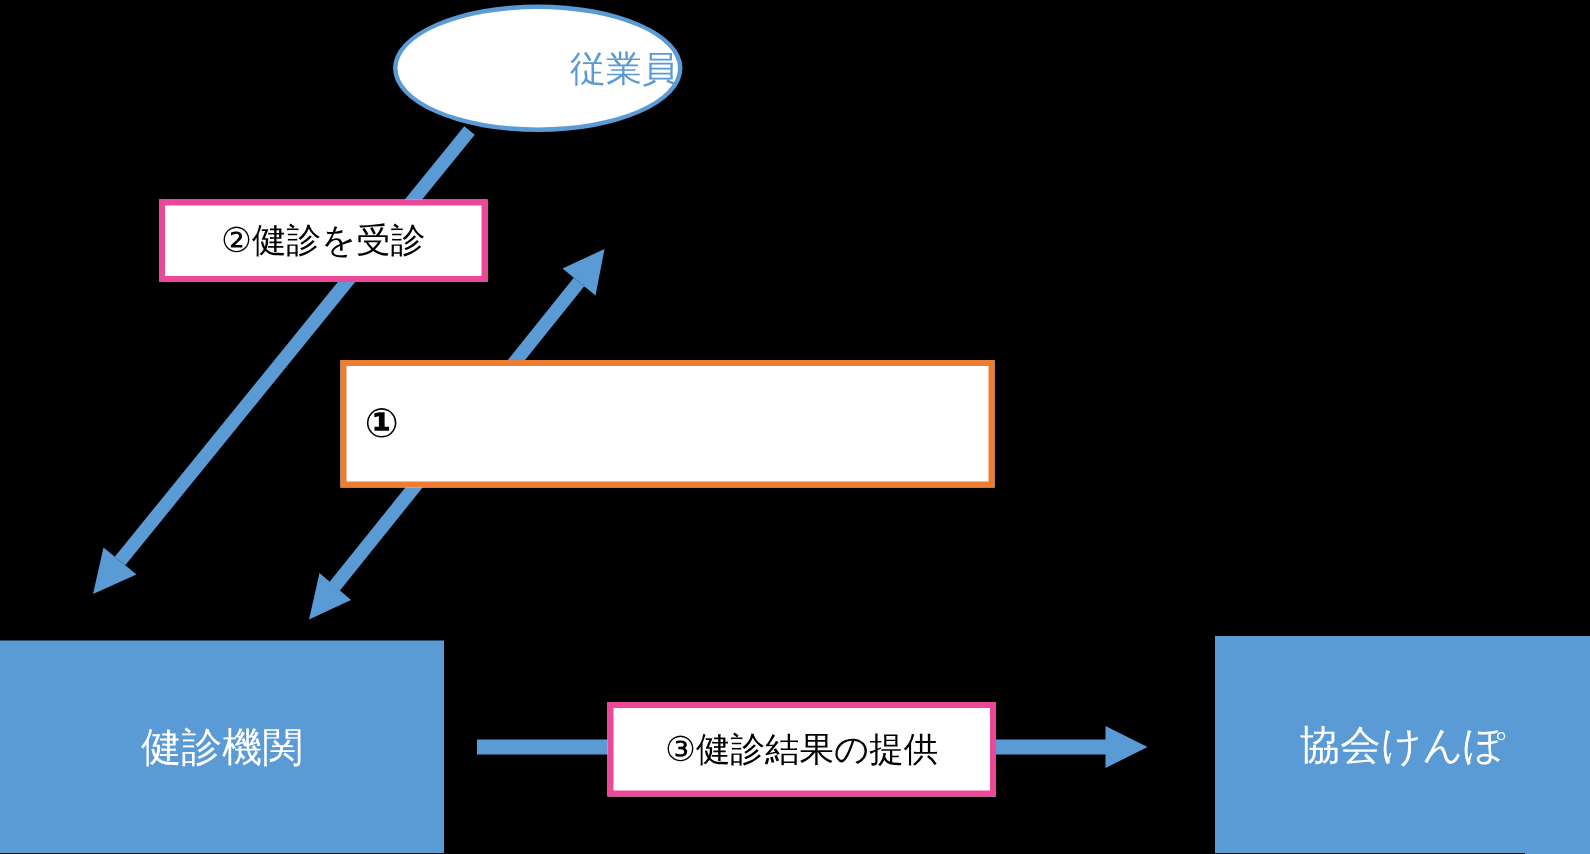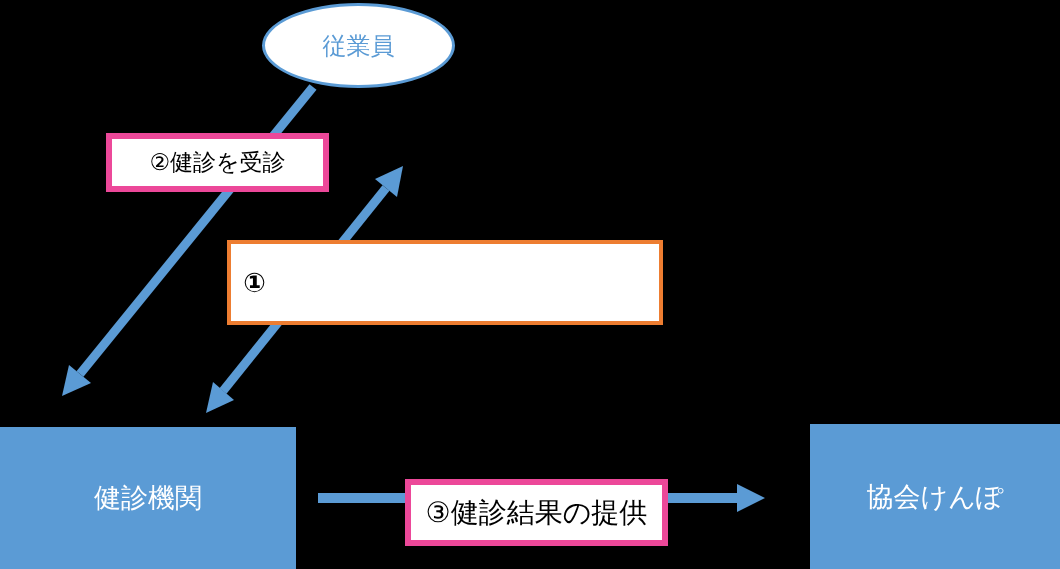--- a/index.html
+++ b/index.html
@@ -38,35 +38,35 @@
     position: absolute;
     left: 262px; top: 3px;
     width: 187px; height: 79px;
     background: #FFFFFF;
     border: 3px solid #5B9BD5;
     border-radius: 50%;
     color: #5B9BD5;
     font-size: 24px;
     display: flex;
     align-items: center;
-    justify-content: center;
+    justify-content: flex-end;
     z-index: 2;
   }
   .step-label {
     position: absolute;
     background: #FFFFFF;
-    border: 6px solid #ec4899;
+    border: 4px solid #ec4899;
     color: #000000;
     display: flex;
     align-items: center;
     justify-content: center;
     z-index: 3;
   }
   .label-step2 { left: 106px; top: 133px; width: 211px; height: 47px; font-size: 23px; }
-  .label-step3 { left: 405px; top: 479px; width: 251px; height: 55px; font-size: 28px; align-items: center; }
+  .label-step3 { left: 405px; top: 468px; width: 251px; height: 55px; font-size: 23px; align-items: center; }
   .label-step1 {
     position: absolute;
     left: 227px; top: 240px;
     width: 416px; height: 77px;
     background: #FFFFFF;
     border: 4px solid #ED7D31;
     color: #000000;
     font-size: 27px;
     font-weight: bold;
     display: flex;

